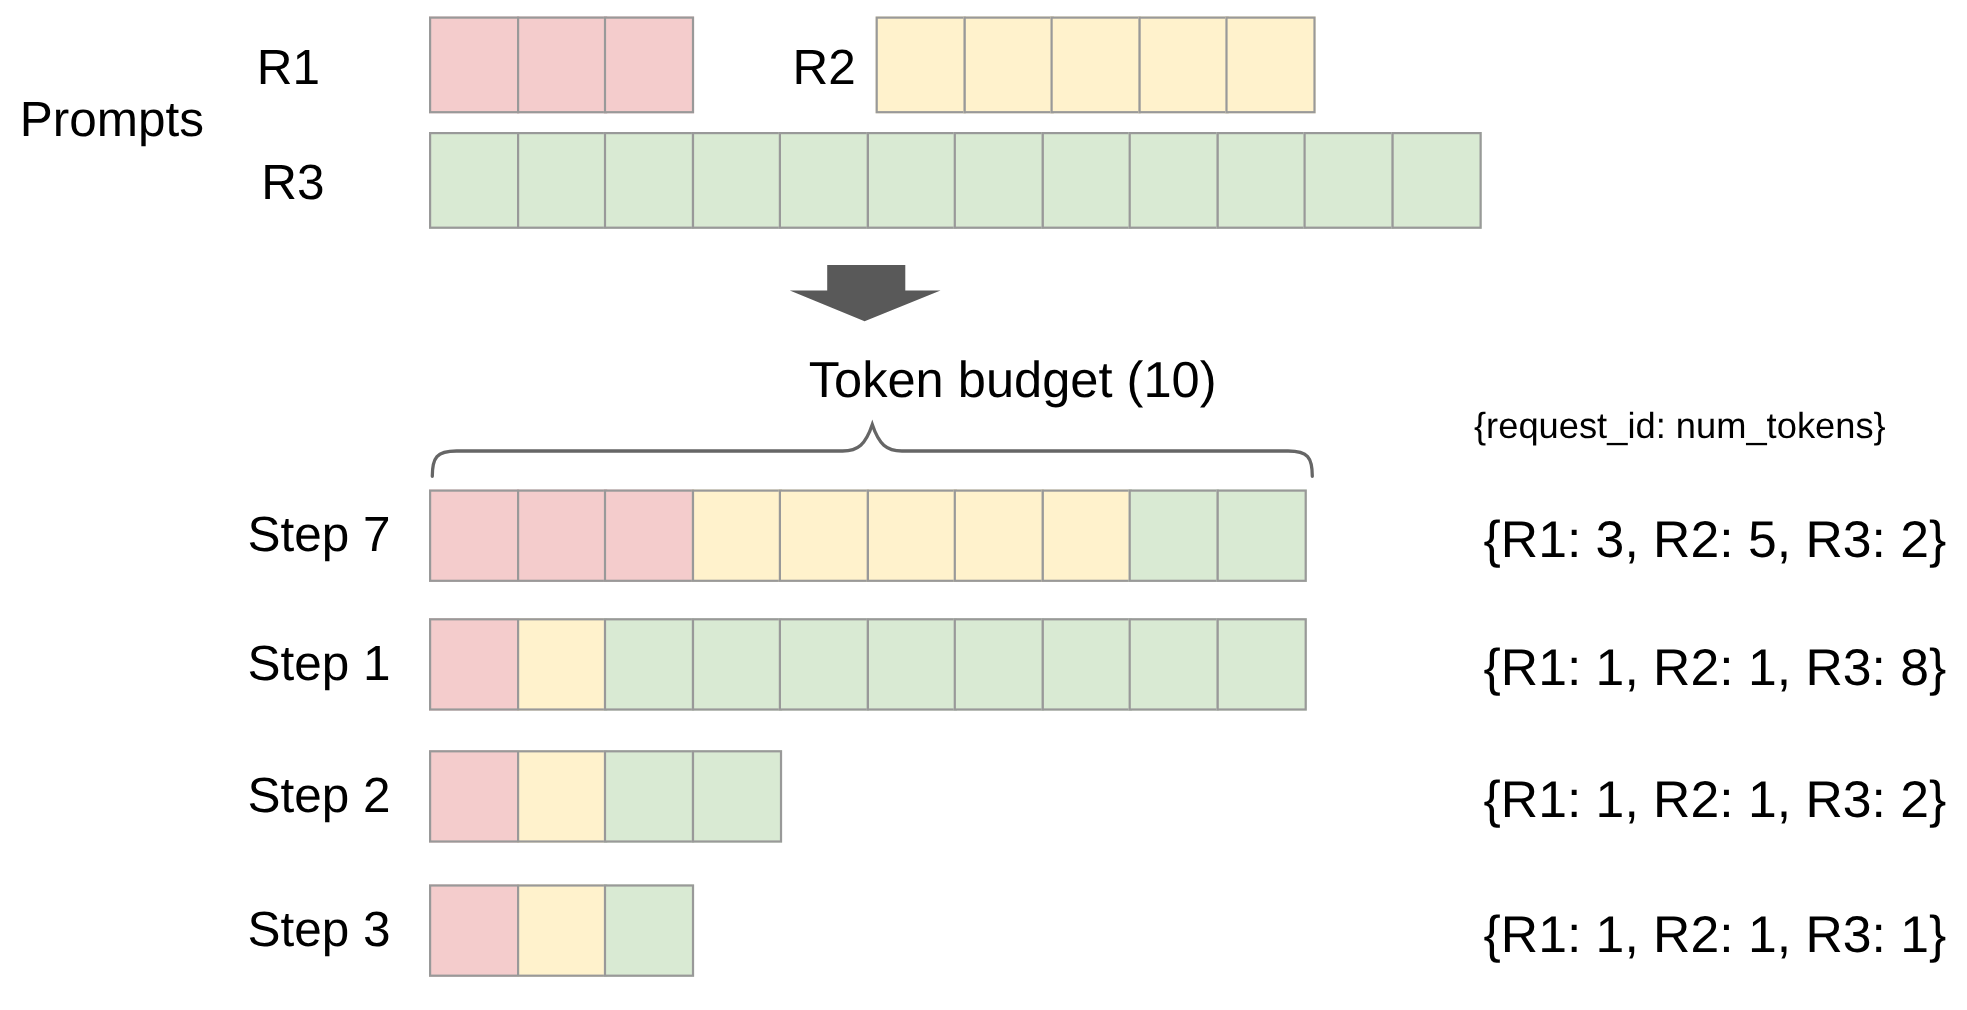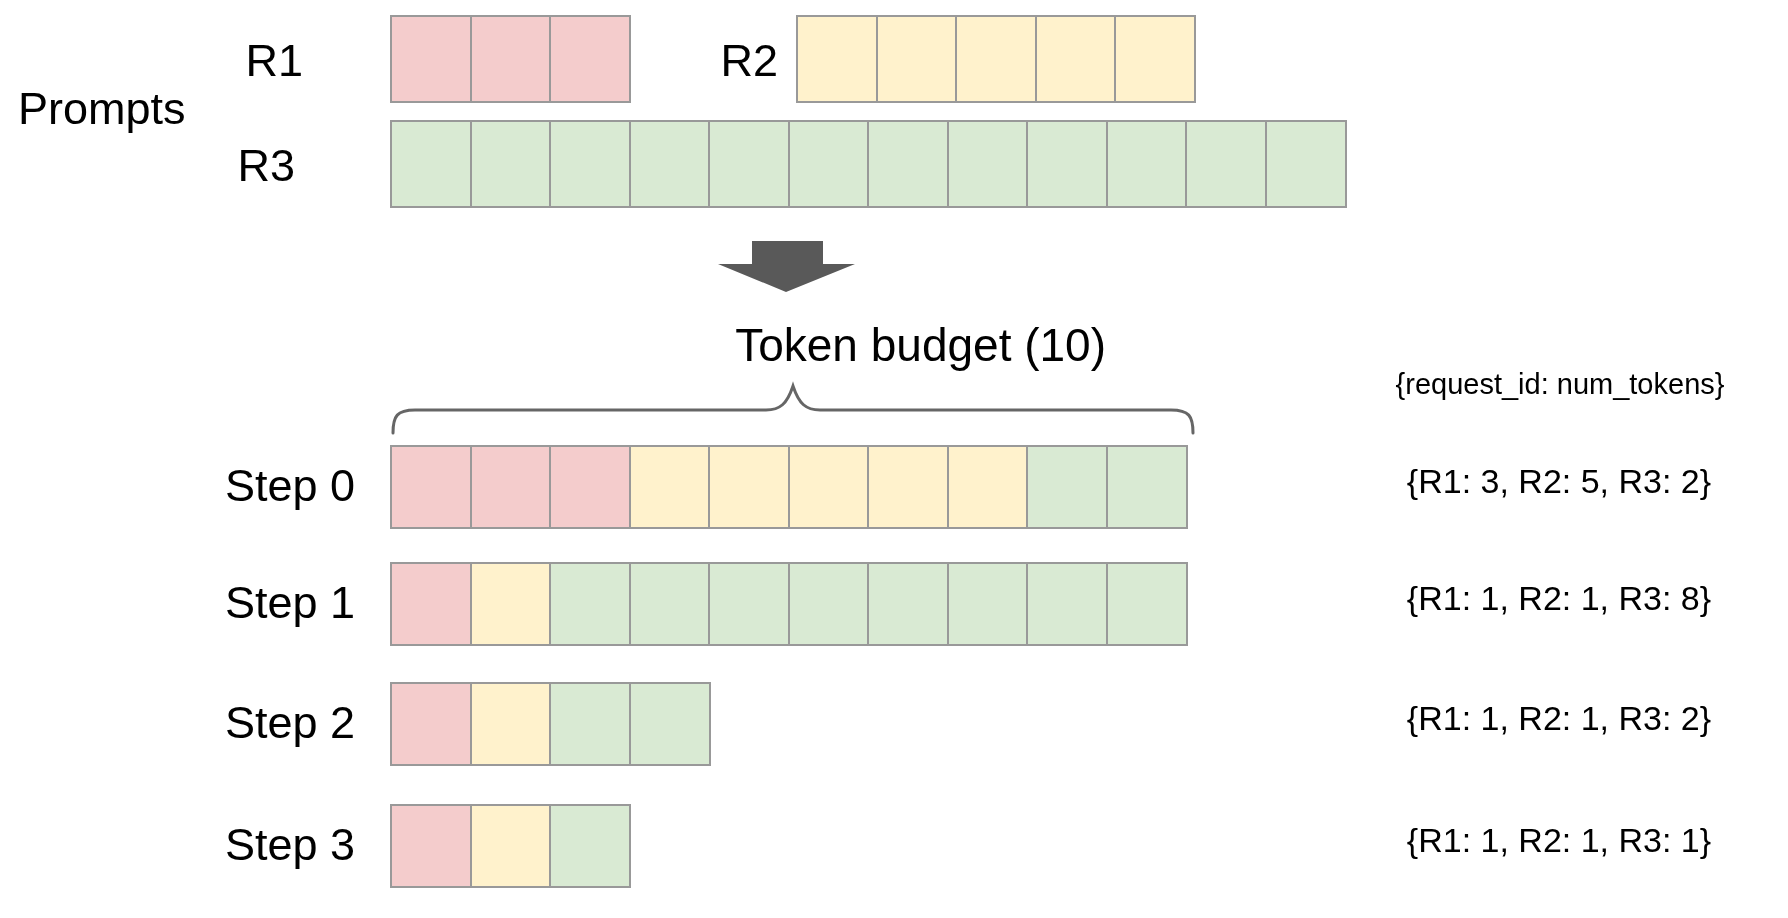--- a/index.html
+++ b/index.html
@@ -37,39 +37,38 @@
   .step-cells .cell { height: 84px; }
   .svg-abs { position: absolute; }
   .sched-title {
     position: absolute;
     font-size: 45px;
     text-align: center;
     white-space: nowrap;
   }
   .sched-subtitle {
     position: absolute;
-    font-size: 29px;
-    text-align: center;
+    font-size: 33px;
     white-space: nowrap;
   }
   .output-text {
     position: absolute;
-    font-size: 34px;
+    font-size: 47px;
     text-align: center;
     white-space: nowrap;
   }
 </style>
 </head>
 <body>
 
 <div class="canvas">
 
   <div class="lbl" style="left:18px; top:84px;">Prompts</div>
 
-  <div class="lbl right" style="left:168px; top:36px; width:135px;">R1</div>
+  <div class="lbl right" style="left:156px; top:36px; width:135px;">R1</div>
   <div class="cells prompt-cells" style="left:390px; top:15px;">
       <div class="cell" style="background: rgb(244, 204, 204); border-color: rgb(153, 153, 153);"></div>
       <div class="cell" style="background: rgb(244, 204, 204); border-color: rgb(153, 153, 153);"></div>
       <div class="cell" style="background: rgb(244, 204, 204); border-color: rgb(153, 153, 153);"></div>
     </div>
 
   <div class="lbl right" style="left:640px; top:36px; width:138px;text-align:right;">R2</div>
   <div class="cells prompt-cells" style="left:796px; top:15px;">
       <div class="cell" style="background: rgb(255, 242, 204); border-color: rgb(153, 153, 153);"></div>
       <div class="cell" style="background: rgb(255, 242, 204); border-color: rgb(153, 153, 153);"></div>
@@ -98,21 +97,21 @@
     <polygon points="57,13 128,13 128,36 160,36 91,64 23,36 57,36" fill="#595959"></polygon>
   </svg>
 
   <div class="lbl center" style="left:490px; top:320px; width:616px; font-size:46px;">Token budget (10)</div>
   <svg class="svg-abs" style="left:380px; top:372px;" width="824" height="66" viewBox="0 0 824 66">
     <path d="M 13 61 C 13 44, 17 38, 35 38 L 386 38 C 400 38, 407 32, 413 14 C 419 32, 426 38, 440 38 L 791 38 C 809 38, 813 44, 813 61" fill="none" stroke="#666666" stroke-width="3" stroke-linecap="round"></path>
   </svg>
 
   <div class="sched-subtitle" style="left:1340px; top:368px; width:440px;">{request_id: num_tokens}</div>
 
-  <div class="lbl right" style="left:150px; top:461px; width:205px;">Step 0</div>
+  <div class="lbl right" style="left:150px; top:461px; width:205px;">Step 7</div>
   <div class="cells step-cells" style="left:390px; top:445px;">
       <div class="cell" style="background: rgb(244, 204, 204); border-color: rgb(153, 153, 153);"></div>
       <div class="cell" style="background: rgb(244, 204, 204); border-color: rgb(153, 153, 153);"></div>
       <div class="cell" style="background: rgb(244, 204, 204); border-color: rgb(153, 153, 153);"></div>
       <div class="cell" style="background: rgb(255, 242, 204); border-color: rgb(153, 153, 153);"></div>
       <div class="cell" style="background: rgb(255, 242, 204); border-color: rgb(153, 153, 153);"></div>
       <div class="cell" style="background: rgb(255, 242, 204); border-color: rgb(153, 153, 153);"></div>
       <div class="cell" style="background: rgb(255, 242, 204); border-color: rgb(153, 153, 153);"></div>
       <div class="cell" style="background: rgb(255, 242, 204); border-color: rgb(153, 153, 153);"></div>
       <div class="cell" style="background: rgb(217, 234, 211); border-color: rgb(153, 153, 153);"></div>

